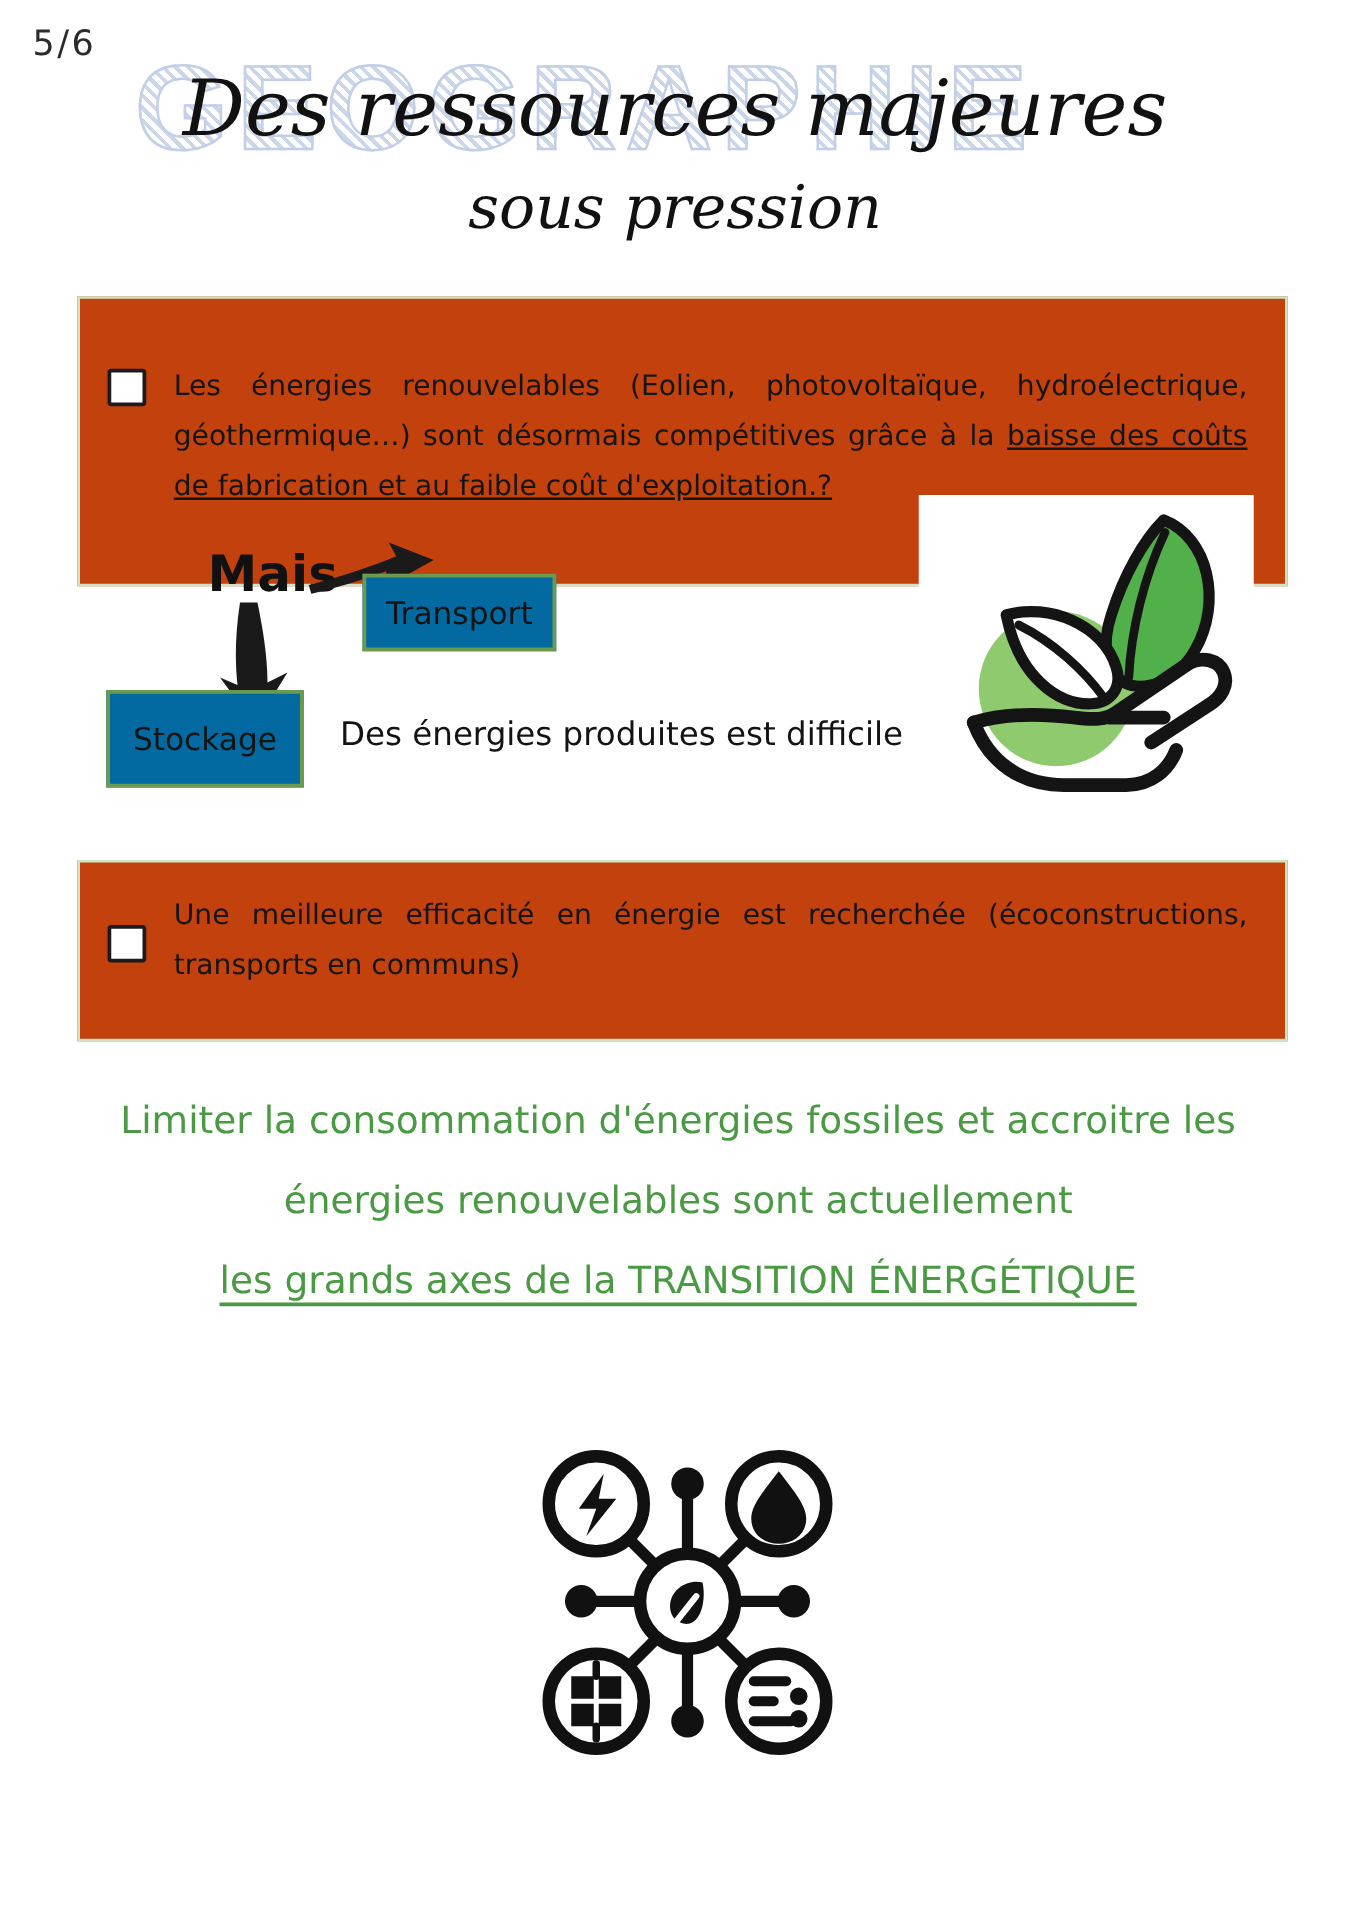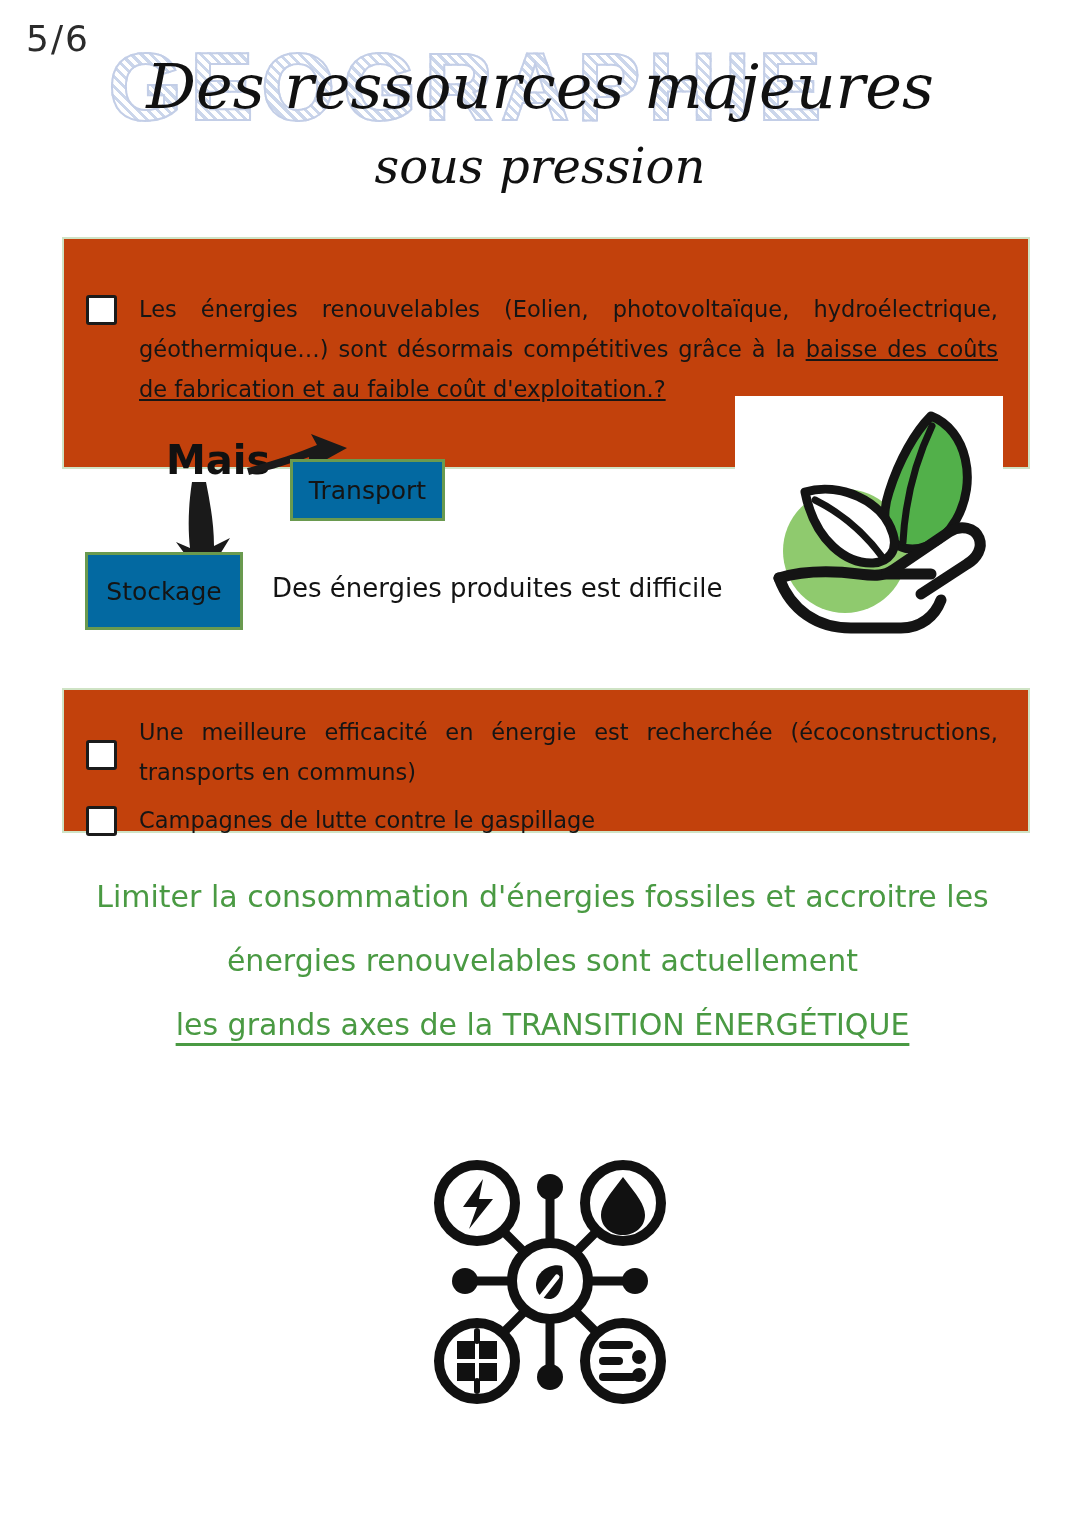--- a/index.html
+++ b/index.html
@@ -14,21 +14,21 @@
     font-family: "DejaVu Sans", sans-serif;
     color: #111;
     overflow: hidden;
   }
 
   
   .page-number {
     position: absolute;
     top: 18px;
     left: 26px;
-    font-size: 36px;
+    font-size: 28px;
     letter-spacing: 2px;
     color: #2b2b2b;
     font-family: "DejaVu Sans", sans-serif;
   }
 
   
   .header {
     position: absolute;
     top: 20px;
     left: 0;
@@ -229,24 +229,20 @@
   <path d="M44 182 C 64 176, 92 174, 124 178 C 140 180, 150 180, 158 174 L 214 136 C 226 128, 240 132, 244 142 C 248 152, 242 162, 232 168 L 186 198" fill="none" stroke="#141414" stroke-width="11" stroke-linecap="round" stroke-linejoin="round"></path>
   <path d="M44 182 C 56 214, 82 232, 116 232 L 166 232 C 186 232, 200 220, 206 204" fill="none" stroke="#141414" stroke-width="11" stroke-linecap="round" stroke-linejoin="round"></path>
   <path d="M152 178 L 196 178" fill="none" stroke="#141414" stroke-width="11" stroke-linecap="round"></path>
 </svg>
 
 <div class="green-box" id="box-2">
   <div class="bullet-row row-a">
     <div class="checkbox"></div>
     <div class="bullet-text">Une meilleure efficacité en énergie est recherchée (écoconstructions, transports en communs)</div>
   </div>
-  <div class="bullet-row row-b">
-    <div class="checkbox"></div>
-    <div class="bullet-text">Campagnes de lutte contre le gaspillage</div>
-  </div>
 </div>
 
 <div class="conclusion">
   <div class="line1">Limiter la consommation d'énergies fossiles et accroitre les</div>
   <div class="line2">énergies renouvelables sont actuellement</div>
   <div class="line3">les grands axes de la TRANSITION ÉNERGÉTIQUE</div>
 </div>
 
 <svg id="illustration-energy-network" viewBox="0 0 290 285">
   <g stroke="#111" stroke-width="9" fill="none" stroke-linecap="round">

